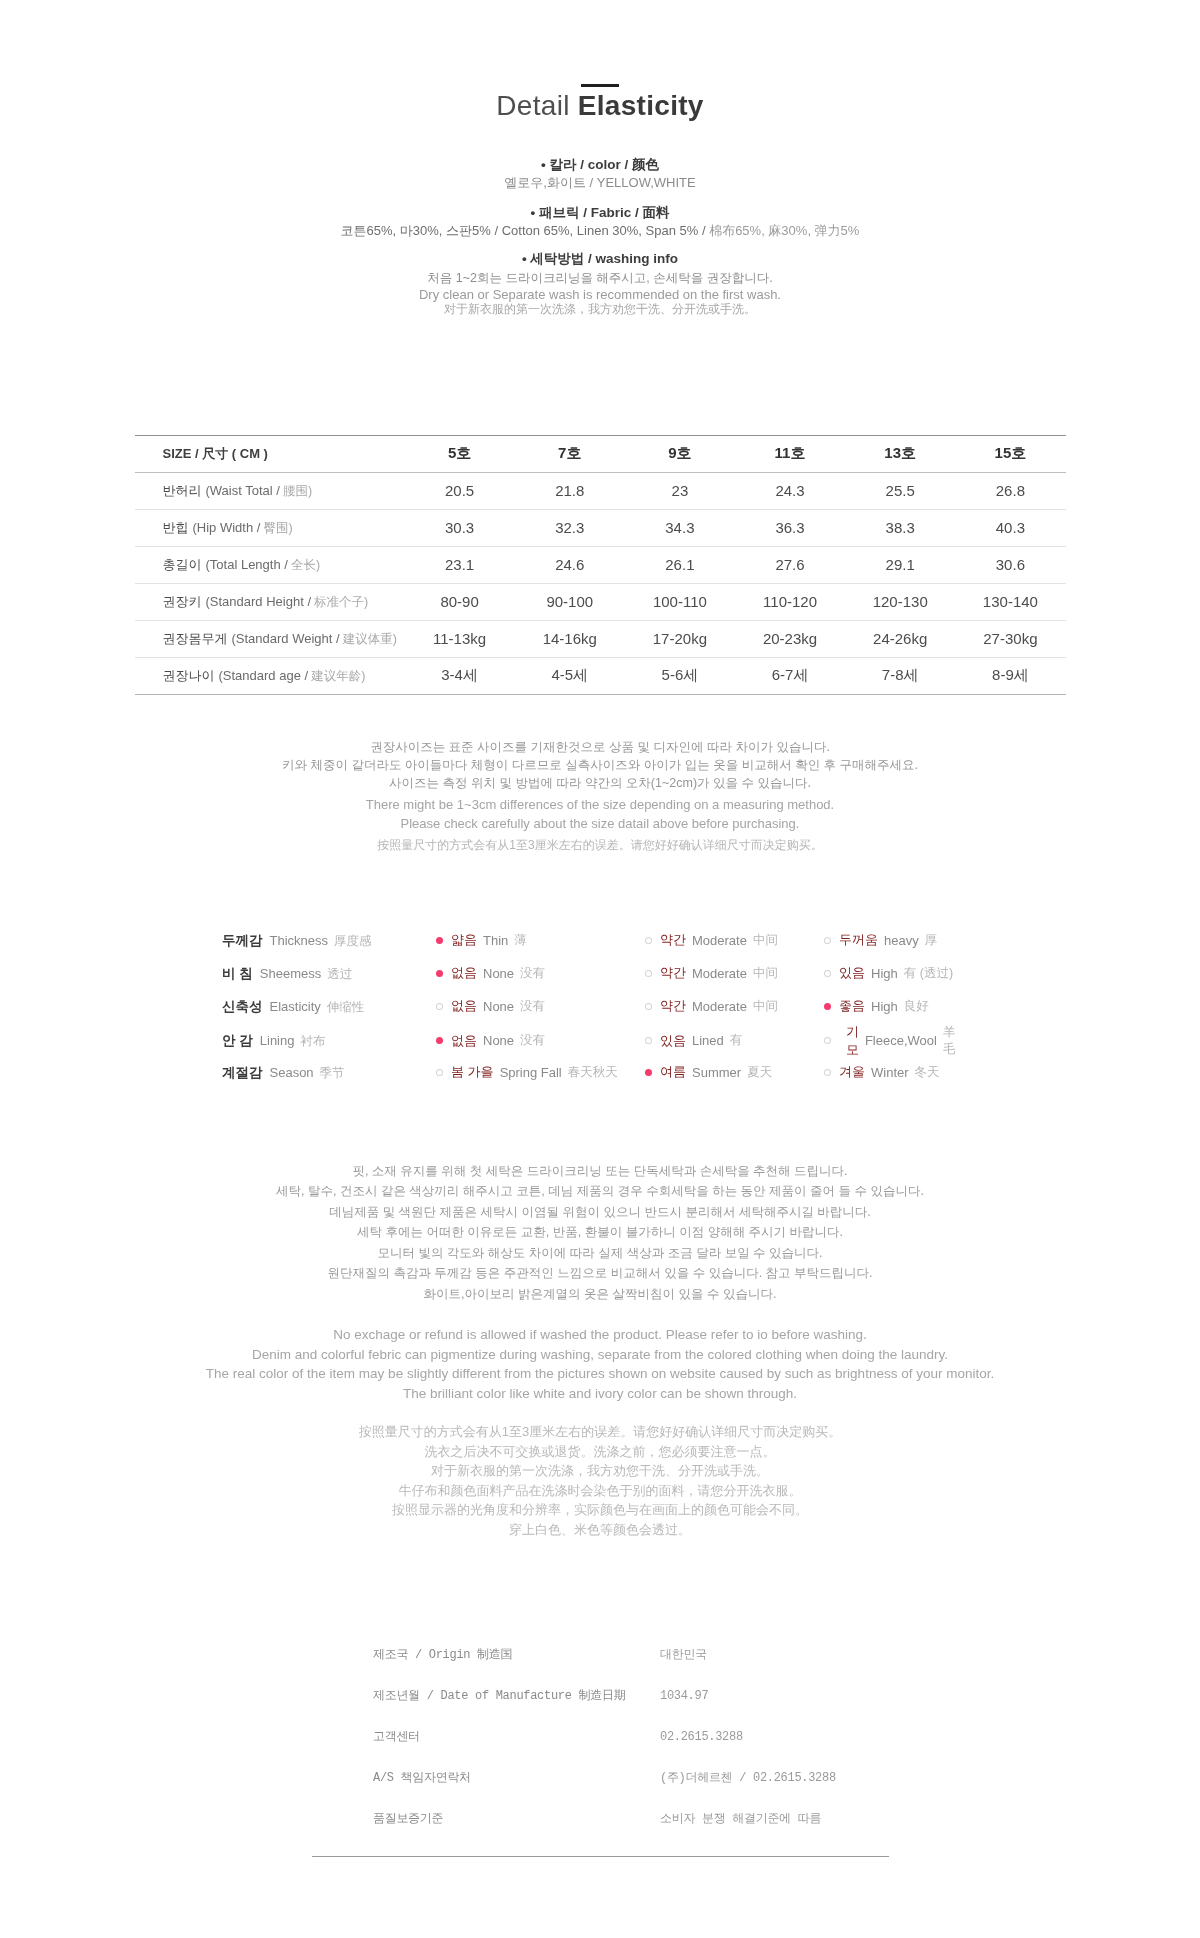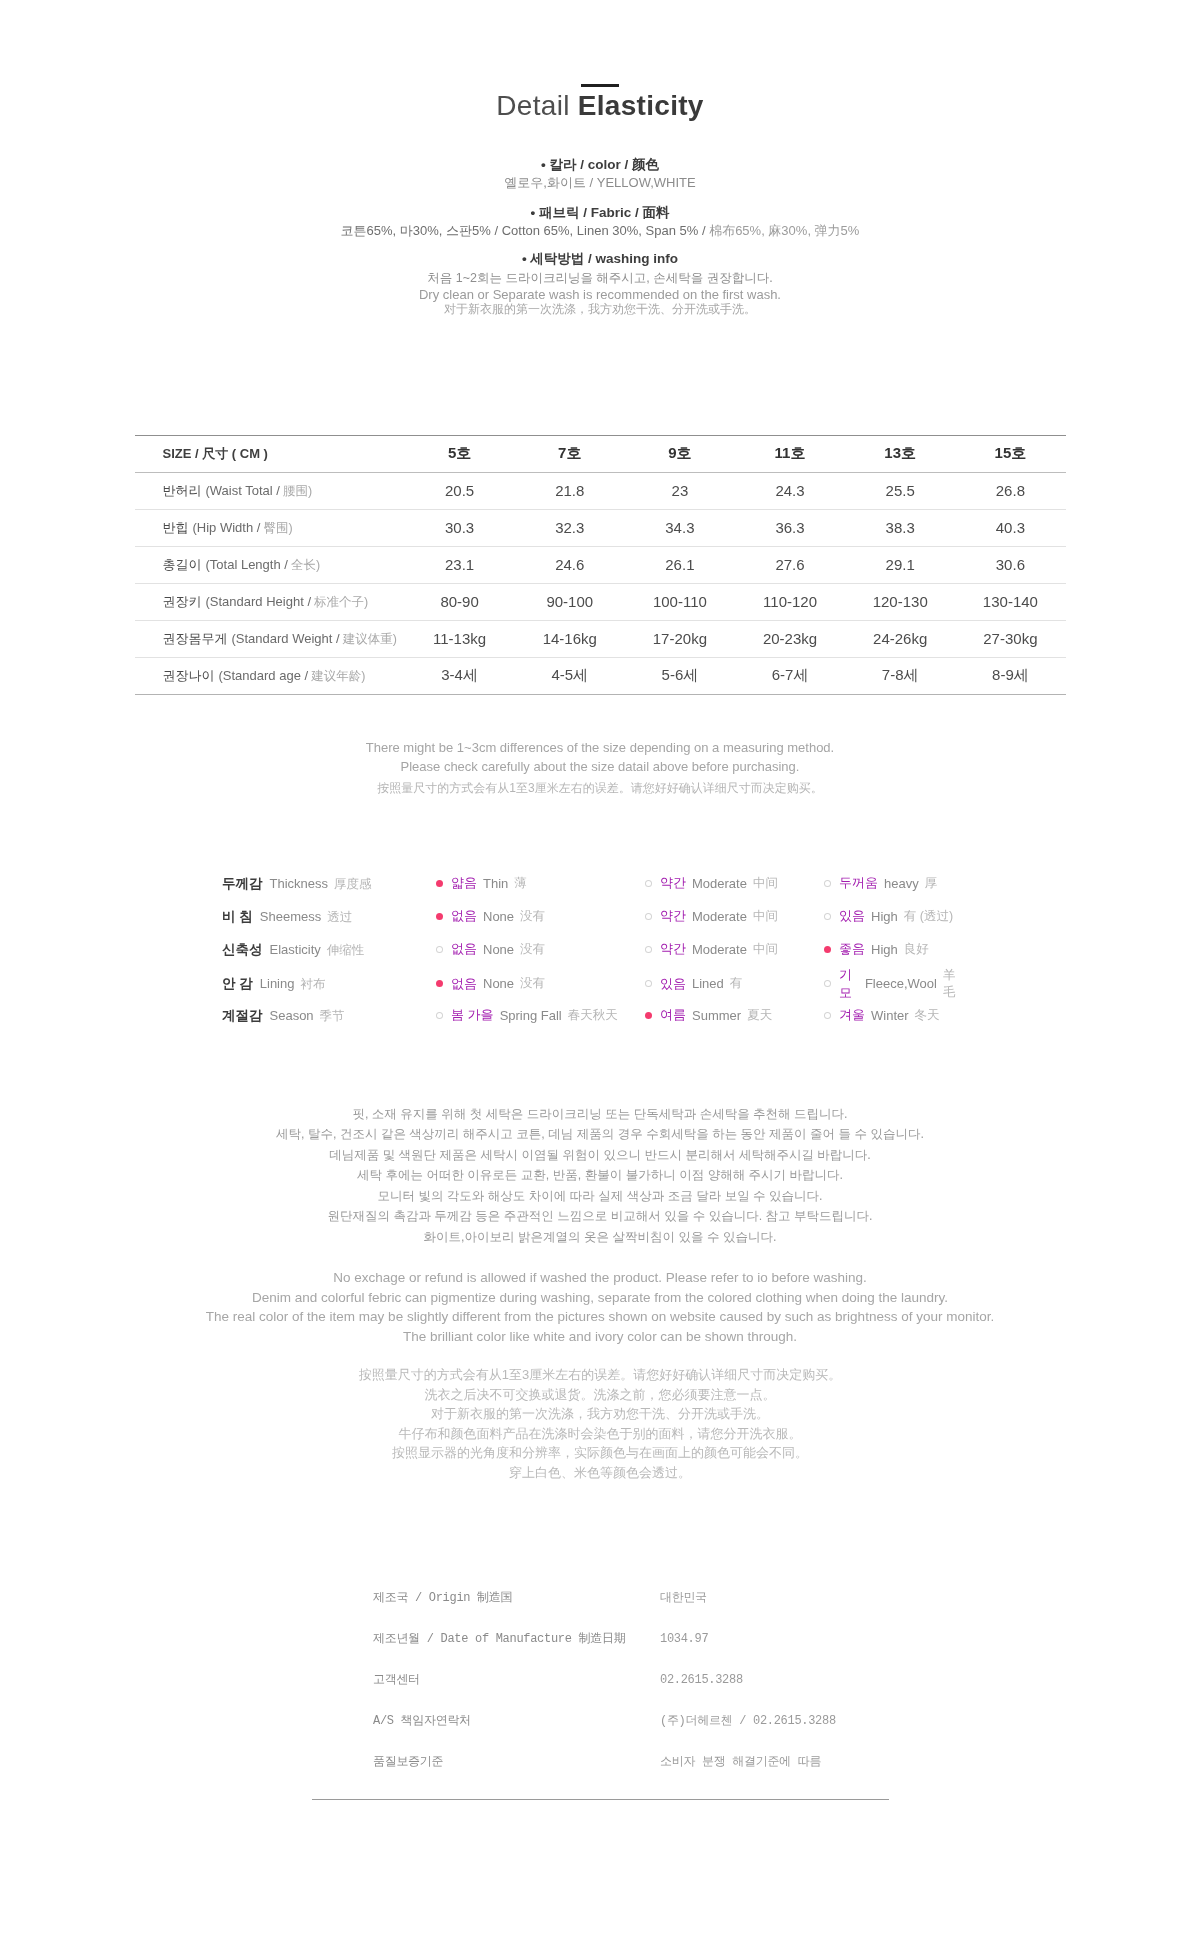--- a/index.html
+++ b/index.html
@@ -73,21 +73,21 @@
   
   .spec { margin: 70px 0 0 222px; width: 740px; }
   .spec-row { display: grid; grid-template-columns: 214px 209px 179px 1fr; align-items: center; height: 33px; }
   .spec-label .ko { font-size: 13.5px; font-weight: bold; color: #3c3c3c; }
   .spec-label .en { font-size: 13px;   color: #8a8a8a; margin-left: 7px; }
   .spec-label .cn { font-size: 12.5px; color: #b6b6b6; margin-left: 6px; }
   .opt { display: flex; align-items: center; }
   .dot { width: 7px; height: 7px; border-radius: 50%; flex: none;
          background: #fff; box-shadow: inset 0 0 0 1px #d4d4d4; }
   .dot.on { background: #f43b6e; box-shadow: none; }
-  .opt .ko { font-size: 13px;   color: #a21caf; margin-left: 8px; }
+  .opt .ko { font-size: 13px;   color: #7f1d1d; margin-left: 8px; text-align: right; }
   .opt .en { font-size: 13px;   color: #8a8a8a; margin-left: 6px; }
   .opt .cn { font-size: 12.5px; color: #b6b6b6; margin-left: 6px; }
 
   
   .mfr { margin: 95px 0 0 373px; font-family: "Liberation Mono", "DejaVu Sans Mono", monospace; }
   .mfr-row { display: grid; grid-template-columns: 287px auto; align-items: center; height: 41px; }
   .mfr-label { font-size: 12px; color: #8a8a8a; letter-spacing: -0.3px; }
   .mfr-value { font-size: 12px; color: #9a9a9a; letter-spacing: -0.3px; }
   .mfr-line { width: 577px; margin: 17px auto 0; border-top: 1px solid #9a9a9a; }
 </style>
@@ -189,20 +189,25 @@
       <td>4-5세</td>
       <td>5-6세</td>
       <td>6-7세</td>
       <td>7-8세</td>
       <td>8-9세</td>
     </tr>
   </tbody>
 </table>
 
 <div class="notes size-notes">
+  <div class="n-ko">
+    <p>권장사이즈는 표준 사이즈를 기재한것으로 상품 및 디자인에 따라 차이가 있습니다.</p>
+    <p>키와 체중이 같더라도 아이들마다 체형이 다르므로 실측사이즈와 아이가 입는 옷을 비교해서 확인 후 구매해주세요.</p>
+    <p>사이즈는 측정 위치 및 방법에 따라 약간의 오차(1~2cm)가 있을 수 있습니다.</p>
+  </div>
   <div class="n-en">
     <p>There might be 1~3cm differences of the size depending on a measuring method.</p>
     <p>Please check carefully about the size datail above before purchasing.</p>
   </div>
   <div class="n-cn">
     <p>按照量尺寸的方式会有从1至3厘米左右的误差。请您好好确认详细尺寸而决定购买。</p>
   </div>
 </div>
 
 <div class="spec">

